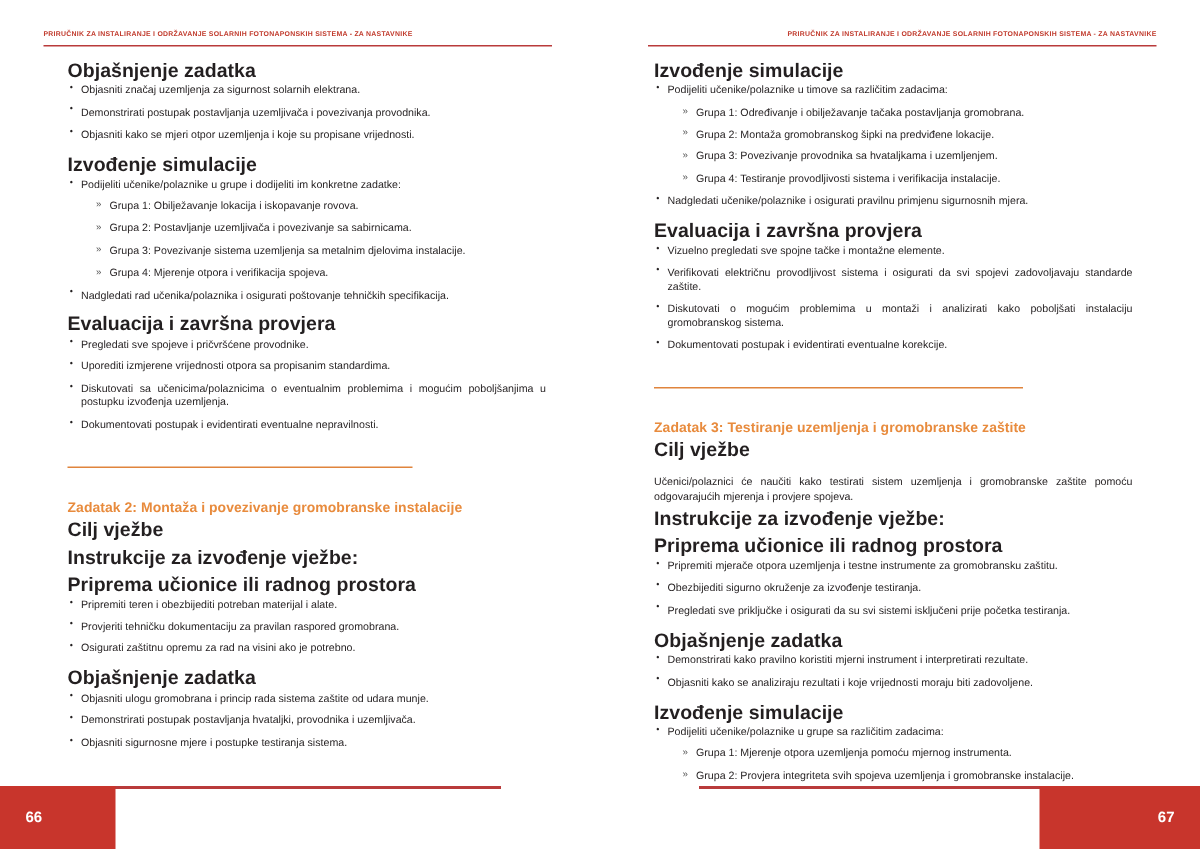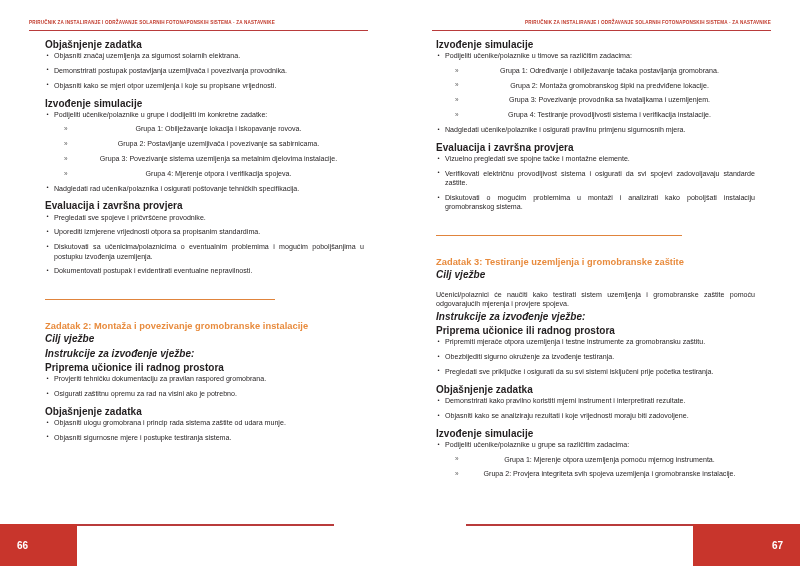--- a/index.html
+++ b/index.html
@@ -58,27 +58,27 @@
     position: absolute;
     top: 38px;
     bottom: 62px;
     font-size: 7.1px;
     line-height: 1.33;
   }
   .page-left  .col { left: 45px; right: 36px; }
   .page-right .col { left: 36px; right: 45px; }
 
   h3.sub {
-    font-size: 10px;
+    font-size: 13px;
     font-weight: bold;
     margin: 0 0 1px 0;
     color: #231f20;
     letter-spacing: 0.03px;
   }
-  .gap-top { margin-top: 10px; font-style: italic; }
+  .gap-top { margin-top: 10px; }
   .gap-top-sm { margin-top: 8px; }
 
   ul.bullets {
     list-style: none;
     margin: 0;
     padding: 0;
   }
   ul.bullets > li {
     position: relative;
     padding-left: 9px;
@@ -92,21 +92,20 @@
     top: -0.3px;
     font-size: 6px;
     color: #231f20;
   }
   ul.bullets > li.first { margin-bottom: 5px; }
 
   ul.subgroups {
     list-style: none;
     margin: 4px 0 4px 0;
     padding: 0;
-    text-align: center;
   }
   ul.subgroups > li {
     position: relative;
     padding-left: 28px;
     margin-bottom: 5.4px;
   }
   ul.subgroups > li:before {
     content: "\00BB";
     position: absolute;
     left: 19px;
@@ -208,27 +207,29 @@
 
       <div class="task-rule"></div>
       <h2 class="task">Zadatak 2: Montaža i povezivanje gromobranske instalacije</h2>
 
       <h3 class="sub gap-top">Cilj vježbe</h3>
 
       <h3 class="sub gap-top">Instrukcije za izvođenje vježbe:</h3>
 
       <h3 class="sub gap-top-sm">Priprema učionice ili radnog prostora</h3>
       <ul class="bullets">
+        <li class="first">Pripremiti teren i obezbijediti potreban materijal i alate.</li>
         <li>Provjeriti tehničku dokumentaciju za pravilan raspored gromobrana.</li>
         <li>Osigurati zaštitnu opremu za rad na visini ako je potrebno.</li>
       </ul>
 
       <h3 class="sub gap-top-sm">Objašnjenje zadatka</h3>
       <ul class="bullets">
         <li class="first">Objasniti ulogu gromobrana i princip rada sistema zaštite od udara munje.</li>
+        <li>Demonstrirati postupak postavljanja hvataljki, provodnika i uzemljivača.</li>
         <li>Objasniti sigurnosne mjere i postupke testiranja sistema.</li>
       </ul>
 
     </div>
 
     <div class="footrule"></div>
     <div class="pagebox">
       <span>66</span>
     </div>
   </div>
@@ -252,20 +253,21 @@
       </ul>
       <ul class="bullets">
         <li>Nadgledati učenike/polaznike i osigurati pravilnu primjenu sigurnosnih mjera.</li>
       </ul>
 
       <h3 class="sub gap-top-sm">Evaluacija i završna provjera</h3>
       <ul class="bullets">
         <li class="first">Vizuelno pregledati sve spojne tačke i montažne elemente.</li>
         <li>Verifikovati električnu provodljivost sistema i osigurati da svi spojevi zadovoljavaju standarde zaštite.</li>
         <li>Diskutovati o mogućim problemima u montaži i analizirati kako poboljšati instalaciju gromobranskog sistema.</li>
+        <li>Dokumentovati postupak i evidentirati eventualne korekcije.</li>
       </ul>
 
       <div class="task-rule"></div>
       <h2 class="task">Zadatak 3: Testiranje uzemljenja i gromobranske zaštite</h2>
 
       <h3 class="sub gap-top">Cilj vježbe</h3>
       <p class="para lead">Učenici/polaznici će naučiti kako testirati sistem uzemljenja i gromobranske zaštite pomoću odgovarajućih mjerenja i provjere spojeva.</p>
 
       <h3 class="sub gap-top">Instrukcije za izvođenje vježbe:</h3>
 

